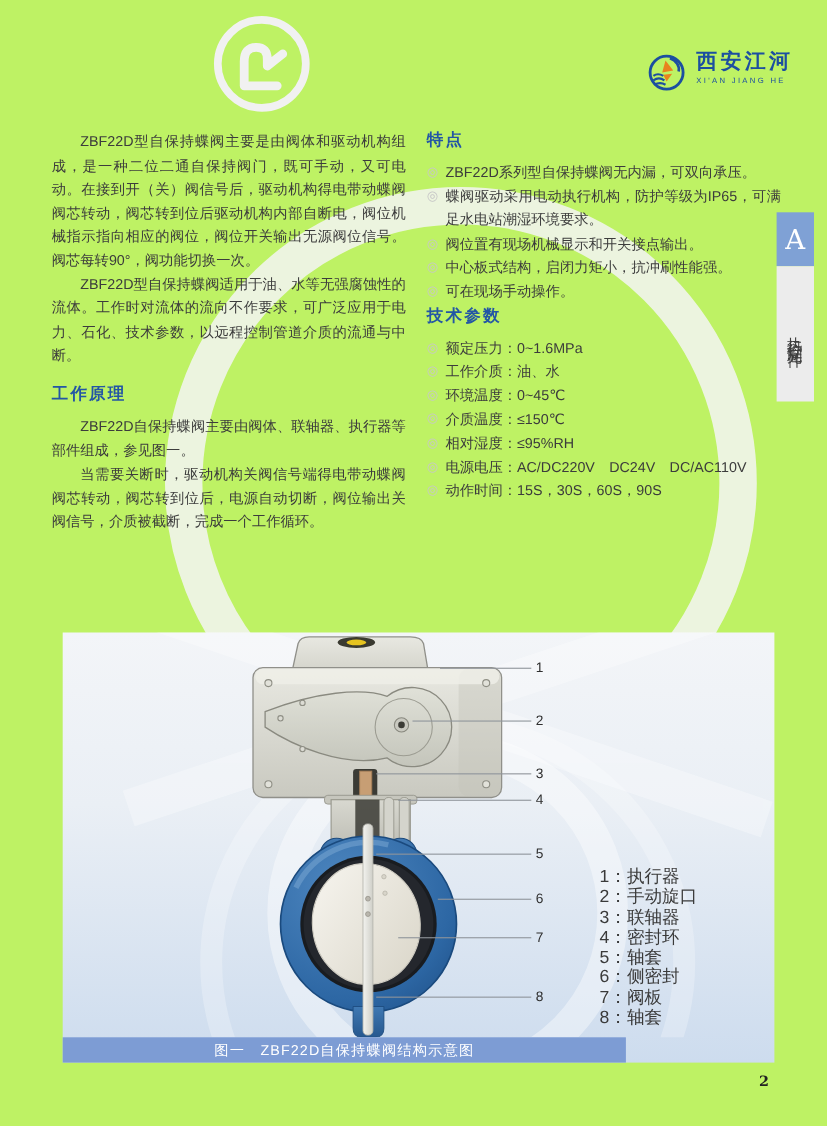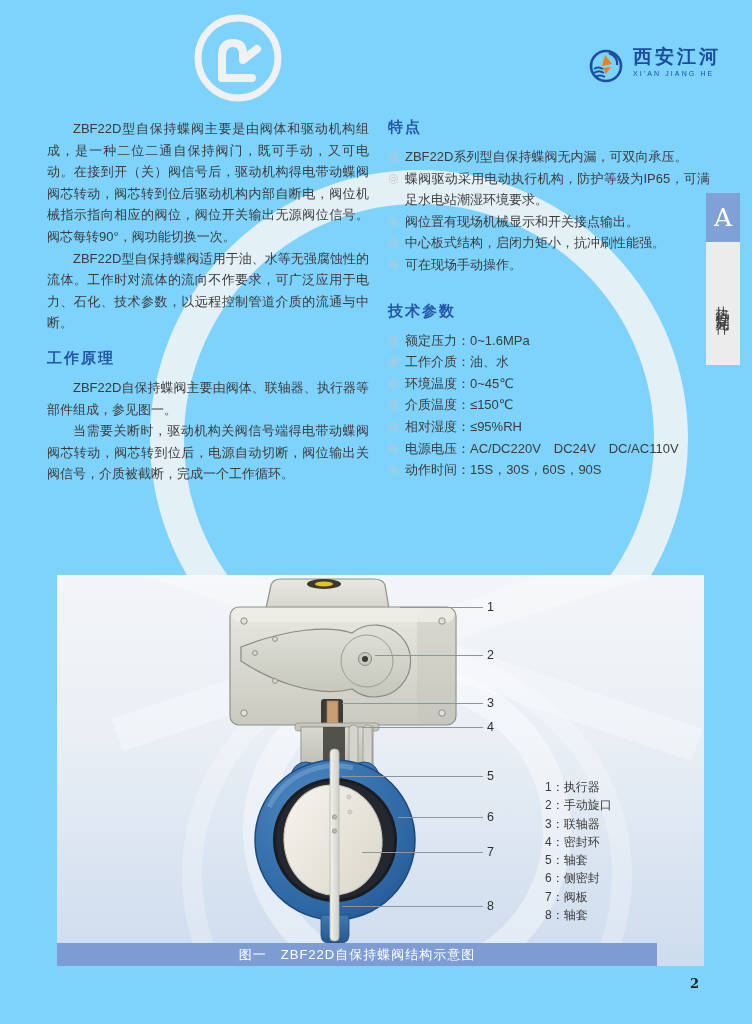--- a/index.html
+++ b/index.html
@@ -1,16 +1,16 @@
 <!DOCTYPE html>
 <html style="--heading: #2356a5; --tab: #7fa1d5; --caption: #7d9cd4; --brand_blue: #1c4fa0; --brand_orange: #e8821e; --valve_blue: #2e6aa8; --body_text: #3c3c3c; --bullet: #c7c7c7;"><head>
 <meta charset="utf-8">
 <style>
   html,body{margin:0;padding:0;background:#fff;}
-  .page{position:relative;width:752px;height:1024px;background:#7dd3fc;overflow:hidden;
+  .page{position:relative;width:752px;height:1024px;background:#bef264;overflow:hidden;
         font-family:"Liberation Sans","DejaVu Sans",sans-serif;}
   
   .wm{position:absolute;z-index:0;}
   .wm-big{left:150px;top:170px;width:470px;height:470px;border:34px solid #f4f4f4;border-radius:50%;opacity:.85;}
   
   .brand{position:absolute;left:588px;top:46px;display:flex;align-items:flex-start;gap:9px;z-index:2;}
   .brand-txt{display:flex;flex-direction:column;}
   .brand-zh{font-size:19px;font-weight:bold;color:var(--brand_blue);letter-spacing:3px;line-height:22px;}
   .brand-en{font-size:7px;color:var(--brand_blue);letter-spacing:2.1px;margin-top:2px;}
   
@@ -19,35 +19,35 @@
          display:flex;align-items:center;justify-content:center;z-index:2;}
   .tab-label{position:absolute;left:706px;top:242px;width:34px;height:123px;background:#ececec;
          display:flex;align-items:center;justify-content:center;z-index:2;}
   .tab-label span{writing-mode:vertical-rl;text-orientation:upright;font-size:14px;color:#3e3e3e;letter-spacing:3px;}
   
   .col{position:absolute;top:118px;width:322px;z-index:1;}
   .col-left{left:47px;}
   .col-right{left:388px;}
   h2{font-size:15px;font-weight:bold;color:var(--heading);letter-spacing:2px;margin:0 0 9px 0;}
   h2.mt1{margin-top:15px;}
-  h2.mt2{margin-top:26px;}
+  h2.mt2{margin-top:2px;}
   p.body{font-size:13px;color:var(--body_text);line-height:21.6px;text-align:justify;text-indent:2em;margin:0;}
   ul.blist{list-style:none;margin:0;padding:0;font-size:13px;color:var(--body_text);line-height:21.6px;}
   ul.blist li{position:relative;padding-left:17px;text-align:justify;}
   ul.blist li::before{content:"◎";position:absolute;left:0;top:0;color:var(--bullet);font-size:12px;}
   
   .figure{position:absolute;left:57px;top:575px;width:647px;height:391px;z-index:1;
           background:linear-gradient(180deg,#f3f5f8 0%,#eaeff5 40%,#cddcee 100%);}
   .figure svg.valve{position:absolute;left:0;top:0;}
-  .caption{position:absolute;left:0;bottom:0;width:600px;height:23px;background:var(--caption);
+  .caption{position:absolute;left:0;bottom:0;width:512px;height:23px;background:var(--caption);
            color:#fff;font-size:13px;line-height:23px;text-align:center;letter-spacing:1px;}
   .callout-row{position:absolute;left:0;width:100%;height:18px;}
   .callout-line{position:absolute;top:9px;height:0;border-top:1px solid #8f959b;}
   .callout-num{position:absolute;left:430px;top:0;font-size:12.5px;color:#2f2f2f;line-height:18px;}
-  .legend{position:absolute;left:488px;top:203px;font-size:12px;color:#3a3a3a;line-height:18.3px;}
+  .legend{position:absolute;left:488px;top:214px;font-size:16px;color:#3a3a3a;line-height:18.3px;}
   
   .pagenum{position:absolute;left:690px;top:976px;font-family:"DejaVu Serif","Liberation Serif",serif;
            font-size:13px;font-weight:bold;color:#222;z-index:2;}
 </style>
 </head>
 <body>
 
 <div class="page">
 
   <svg class="wm" style="left:186px;top:8px" width="104" height="104" viewBox="0 0 104 104">

